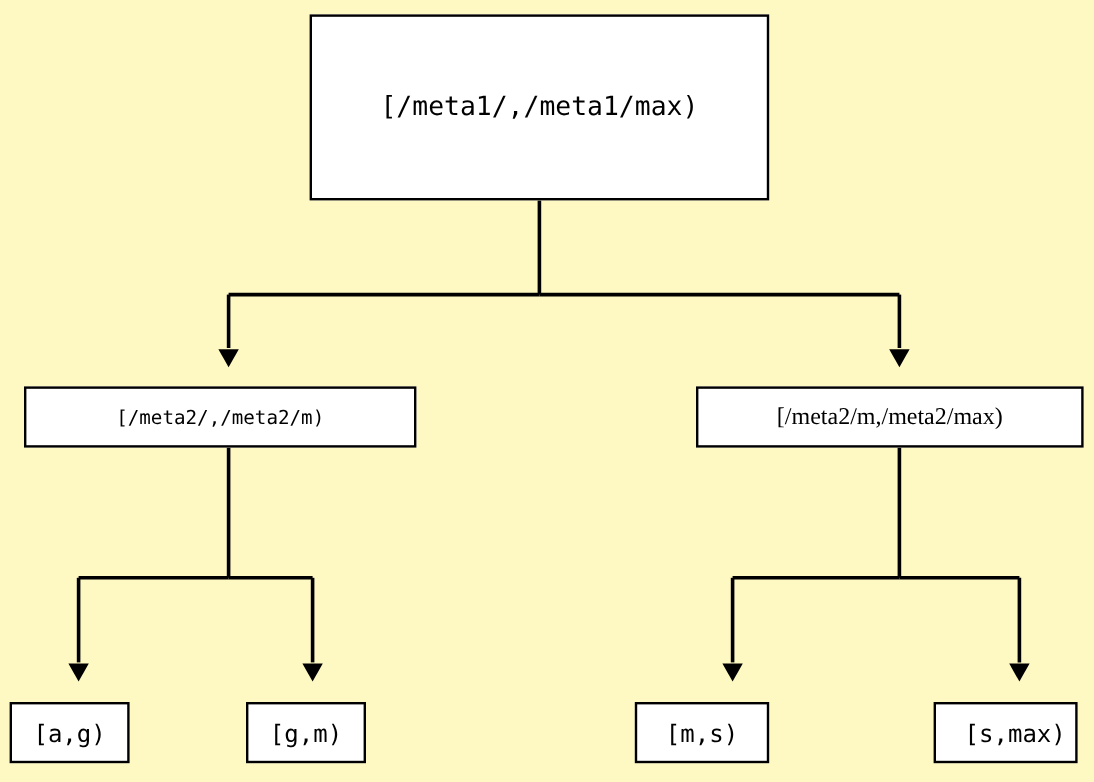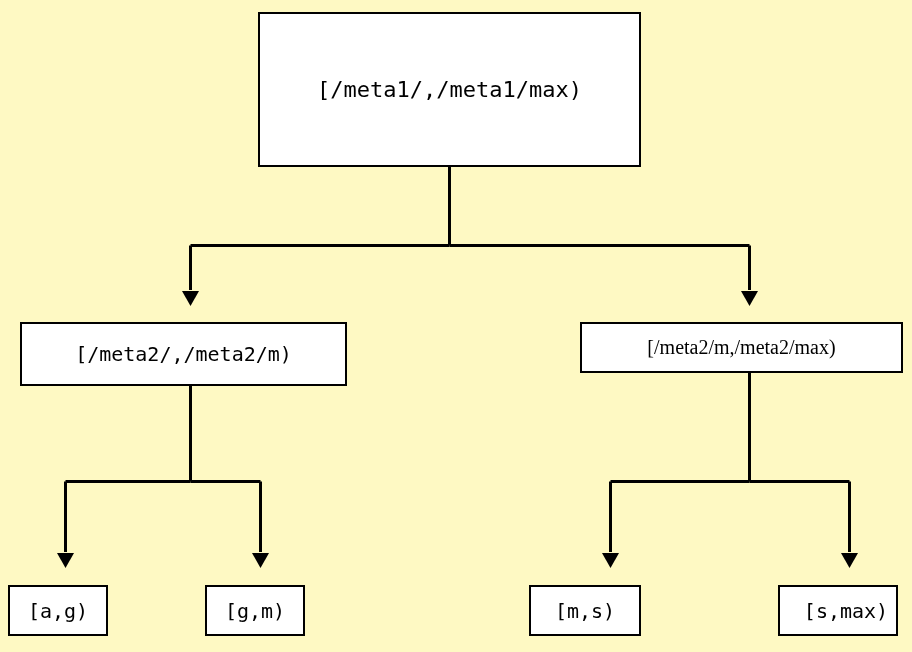--- a/index.html
+++ b/index.html
@@ -47,22 +47,22 @@
     left: 258px;
     top: 12px;
     width: 383px;
     height: 155px;
     font-size: 22px;
   }
   .level-mid-left {
     left: 20px;
     top: 322px;
     width: 327px;
-    height: 64px;
-    font-size: 20px;
+    height: 51px;
+    font-size: 16px;
   }
   .level-mid-right {
     left: 580px;
     top: 322px;
     width: 323px;
     height: 51px;
     font-size: 20px;
     font-family: Liberation Serif, serif;
   }
   .level-leaf {

